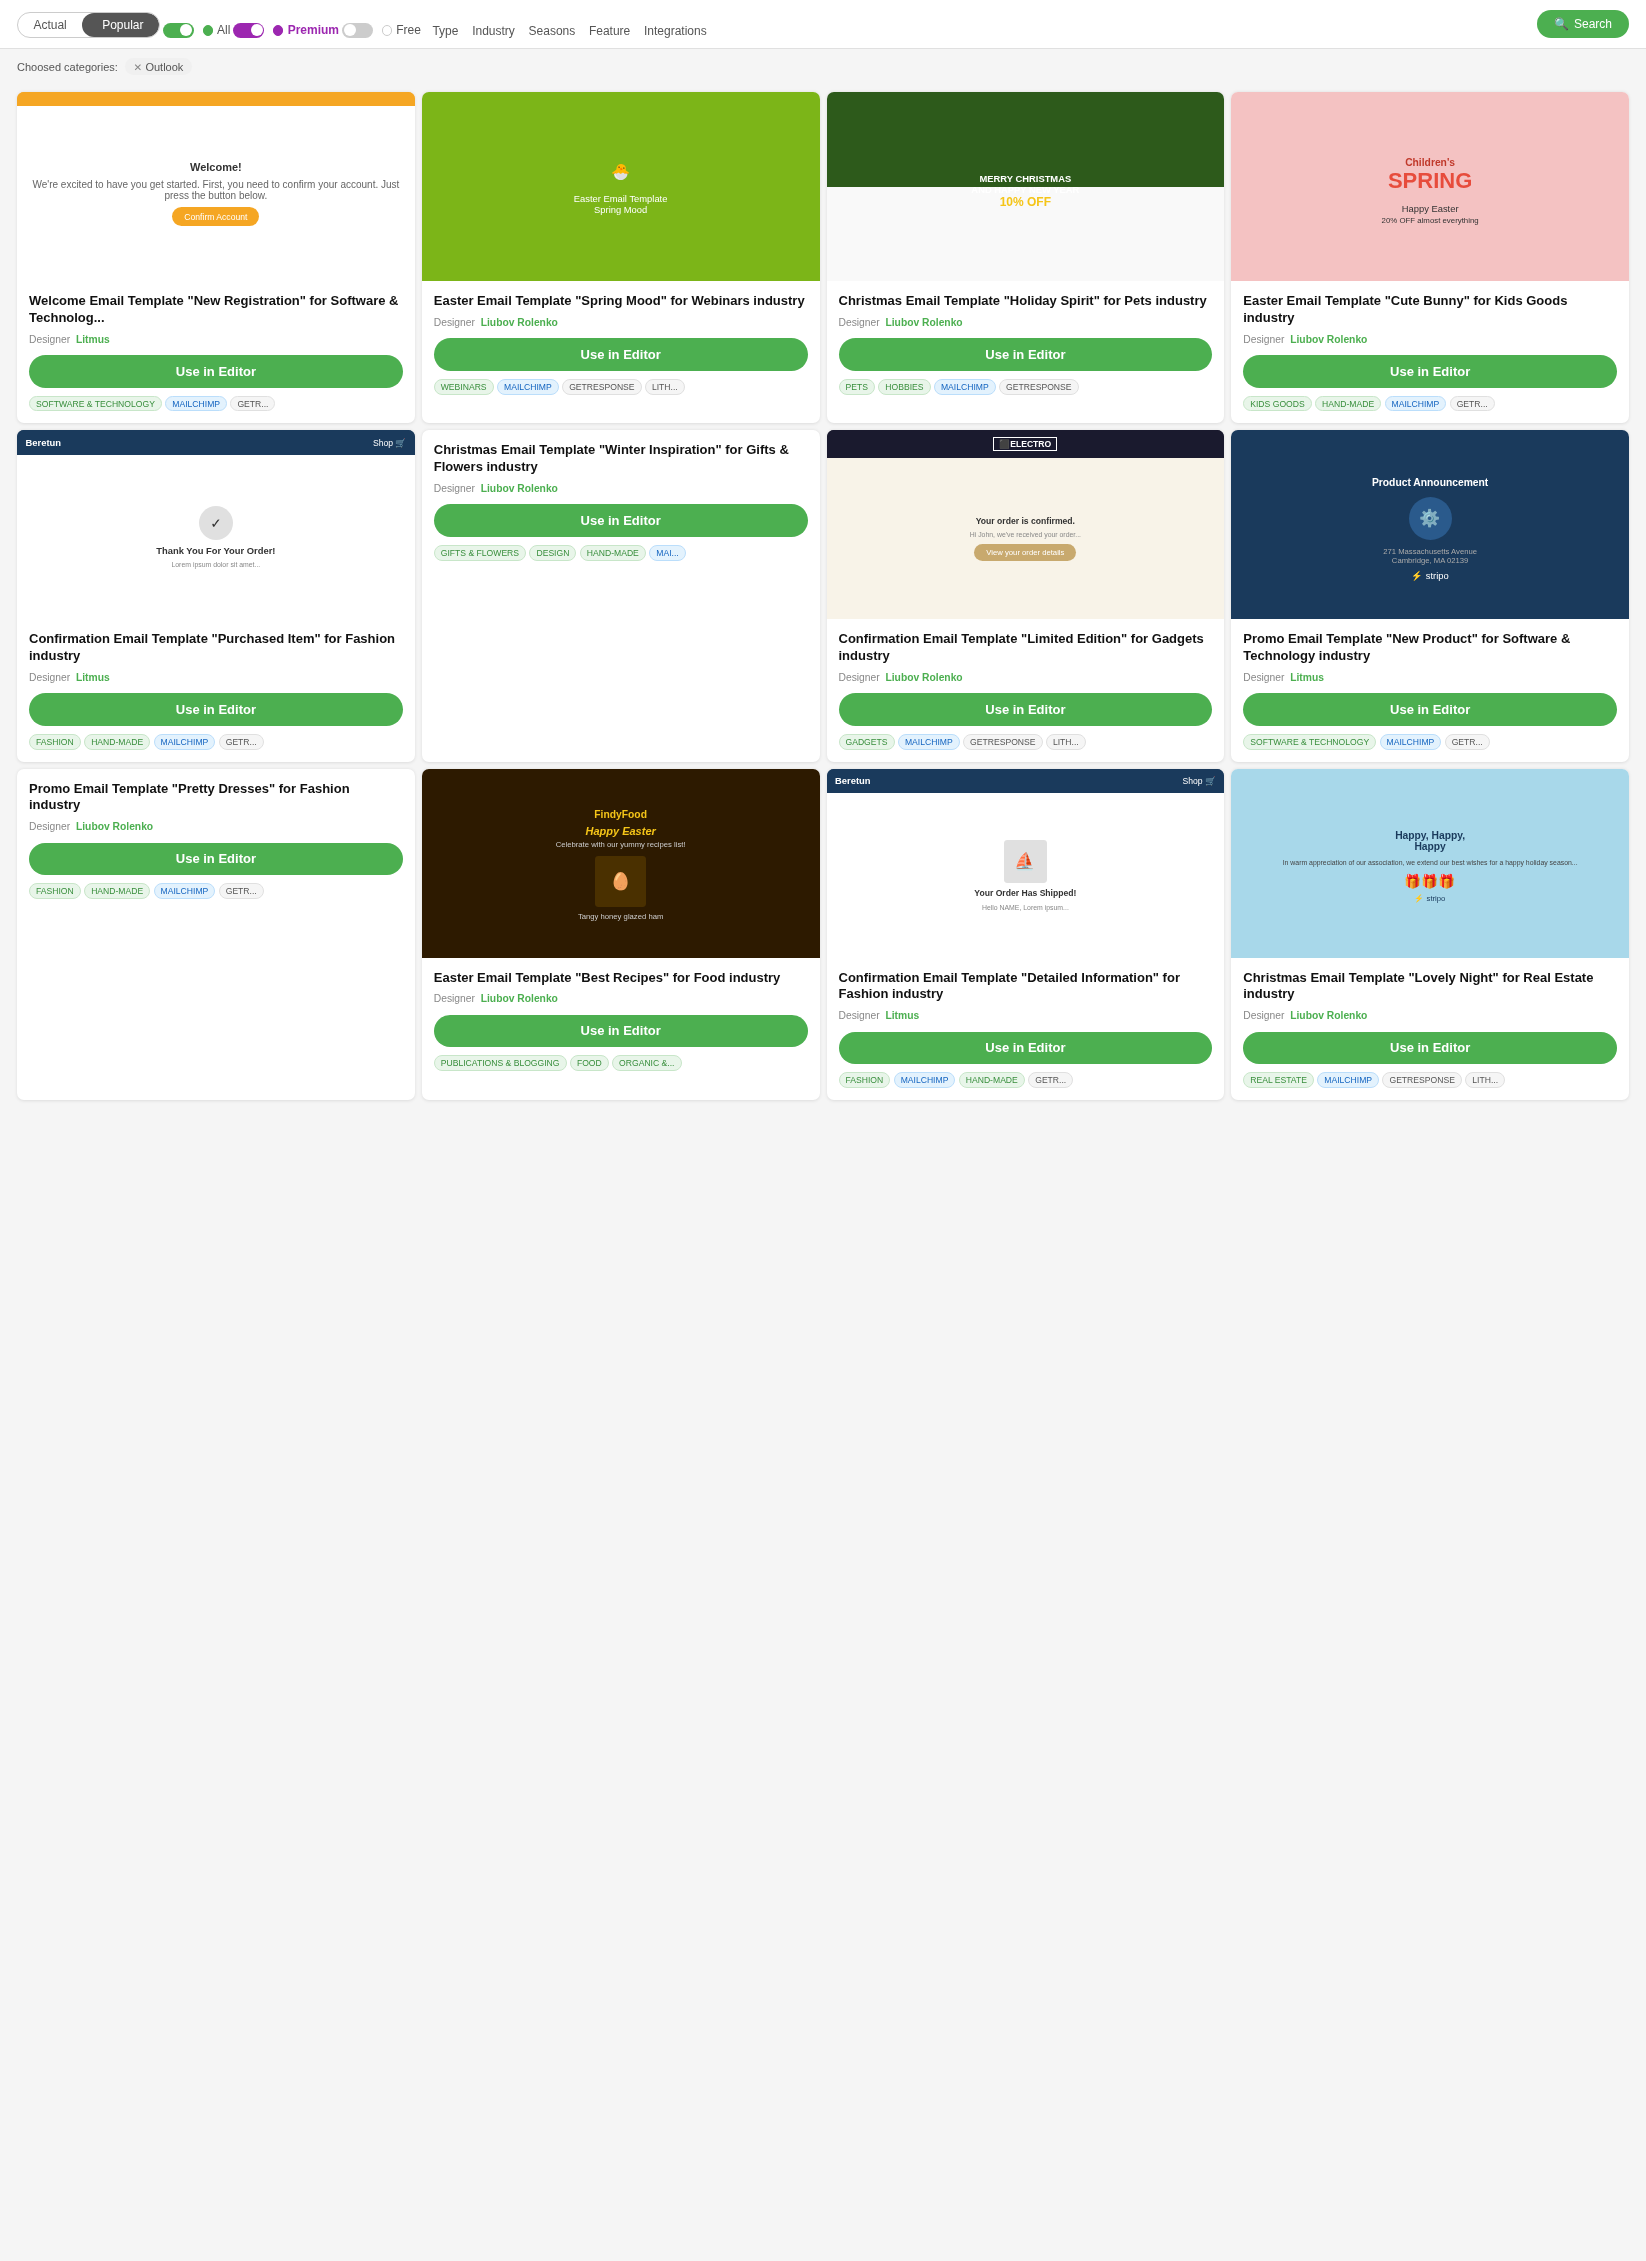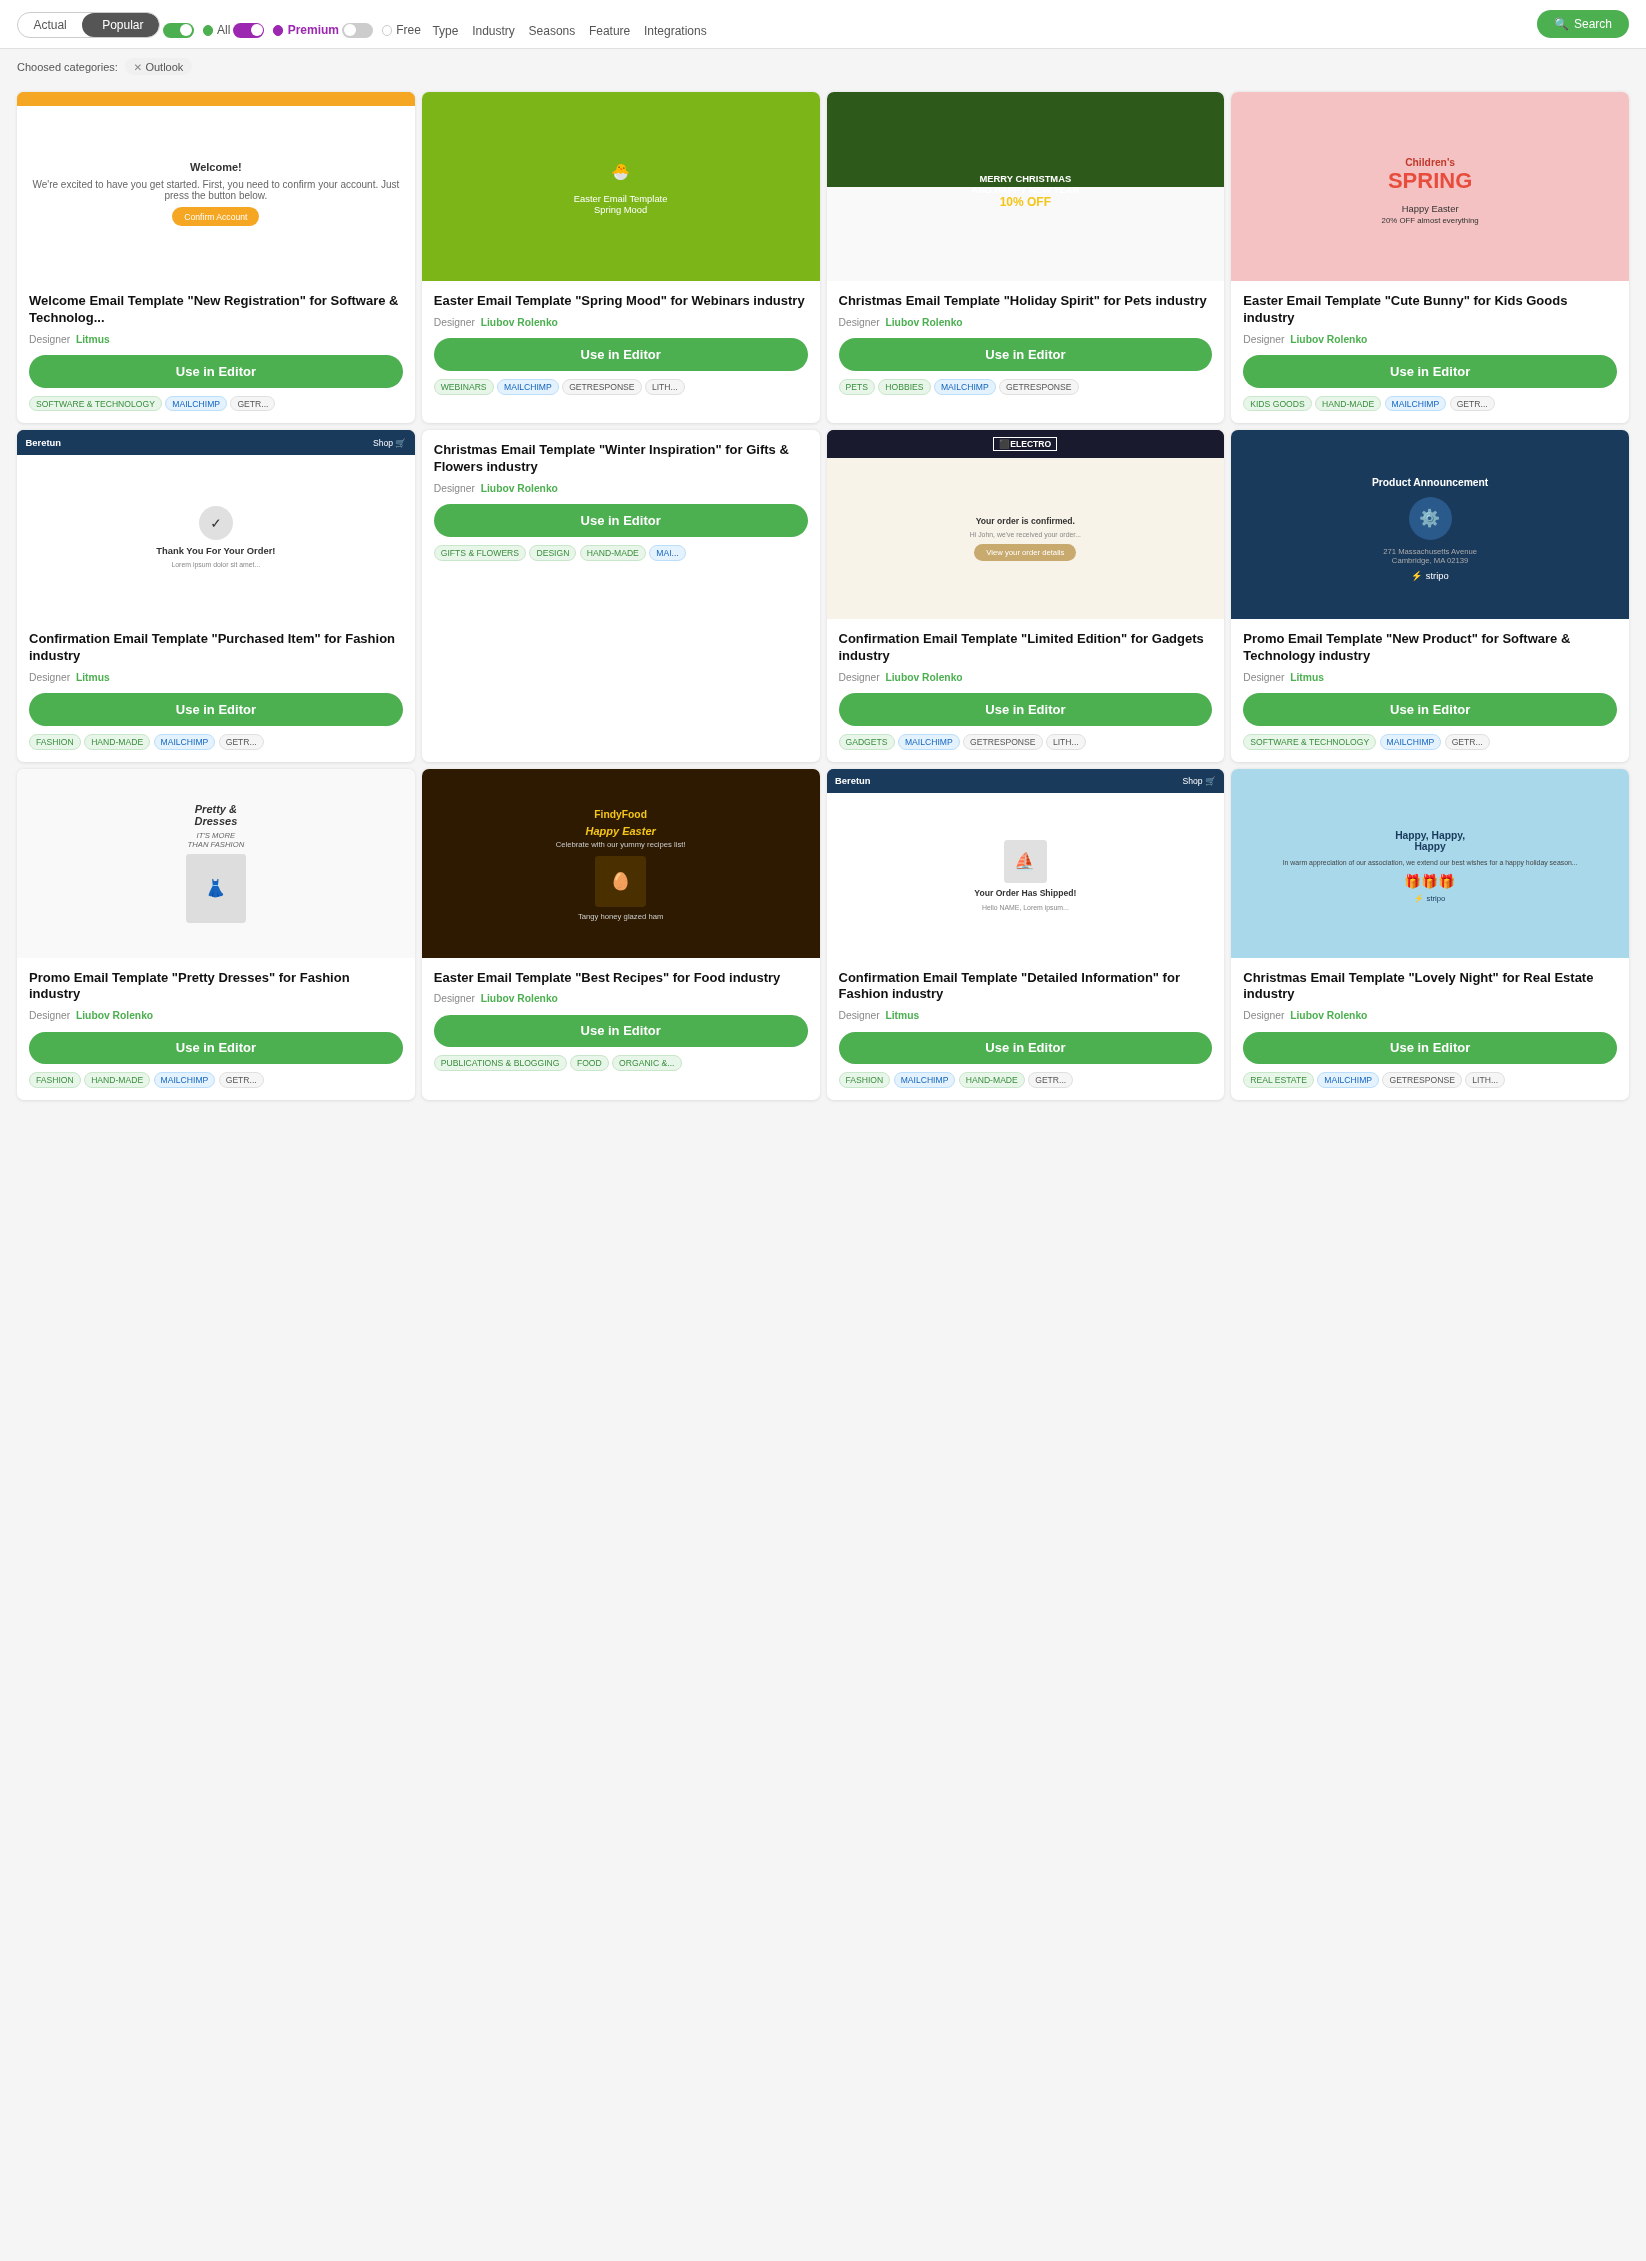--- a/index.html
+++ b/index.html
@@ -389,27 +389,20 @@
       <button class="use-in-editor-btn">Use in Editor</button>
       <div class="card-tags">
         <span class="tag">SOFTWARE &amp; TECHNOLOGY</span>
         <span class="tag tag-blue">MAILCHIMP</span>
         <span class="tag tag-gray">GETR...</span>
       </div>
     </div>
   </div>
 
   <div class="card">
-    <div class="card-preview" style="background:#f9f9f9;">
-      <div class="preview-block" style="justify-content:center;align-items:center;">
-        <div style="font-size:11px;font-weight:bold;font-style:italic;color:#333;text-align:center;margin-bottom:4.3px;">Pretty &amp;<br>Dresses</div>
-        <div style="font-size:7.7px;color:#666;text-align:center;font-style:italic;">IT'S MORE<br>THAN FASHION</div>
-        <div style="width:60px;height:69px;background:#ddd;border-radius:3.4px;margin-top:5.1px;display:flex;align-items:center;justify-content:center;font-size:17px;">👗</div>
-      </div>
-    </div>
     <div class="card-body">
       <div class="card-title">Promo Email Template "Pretty Dresses" for Fashion industry</div>
       <div class="card-designer">Designer &nbsp;<span>Liubov Rolenko</span></div>
       <button class="use-in-editor-btn">Use in Editor</button>
       <div class="card-tags">
         <span class="tag">FASHION</span>
         <span class="tag">HAND-MADE</span>
         <span class="tag tag-blue">MAILCHIMP</span>
         <span class="tag tag-gray">GETR...</span>
       </div>

